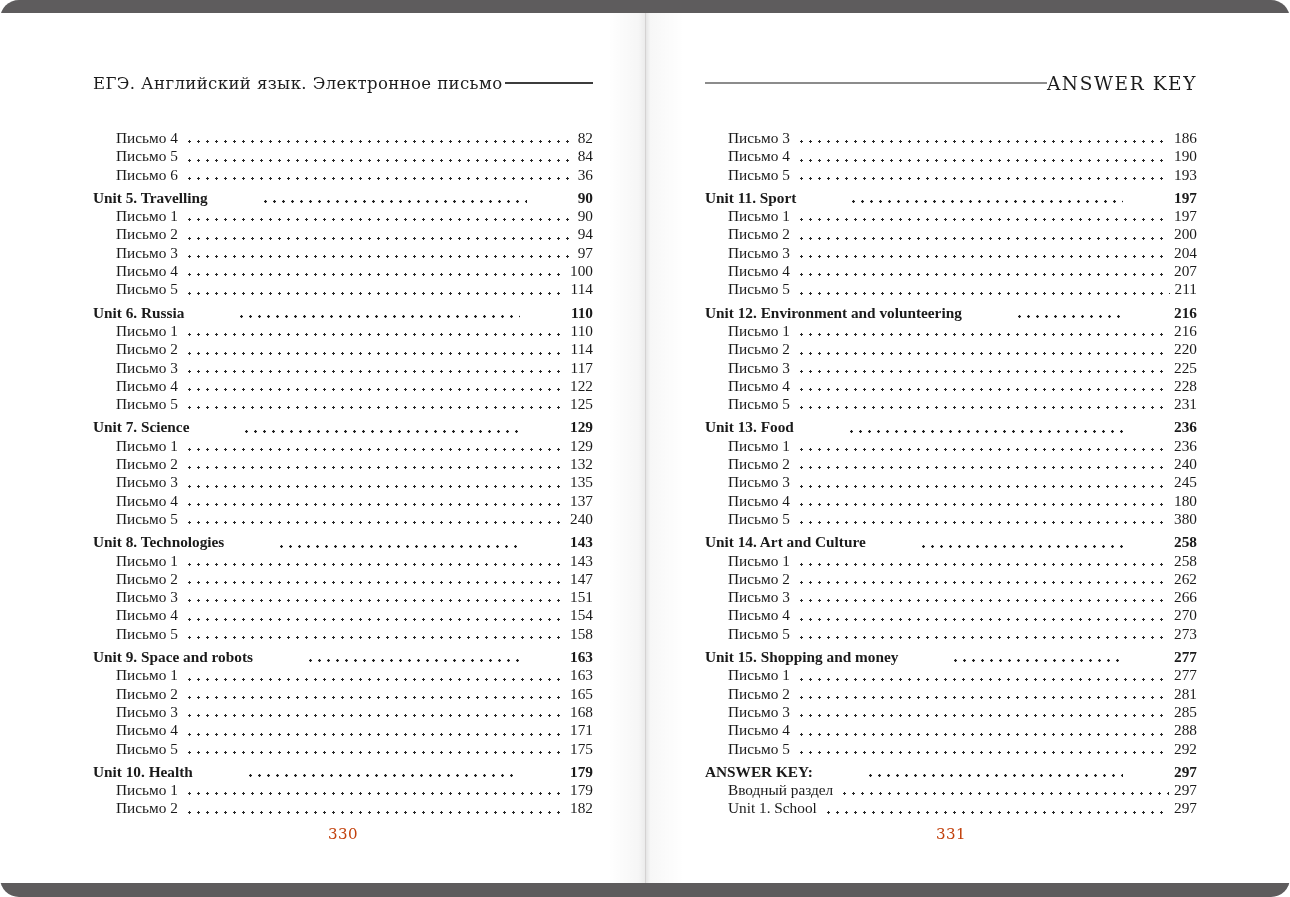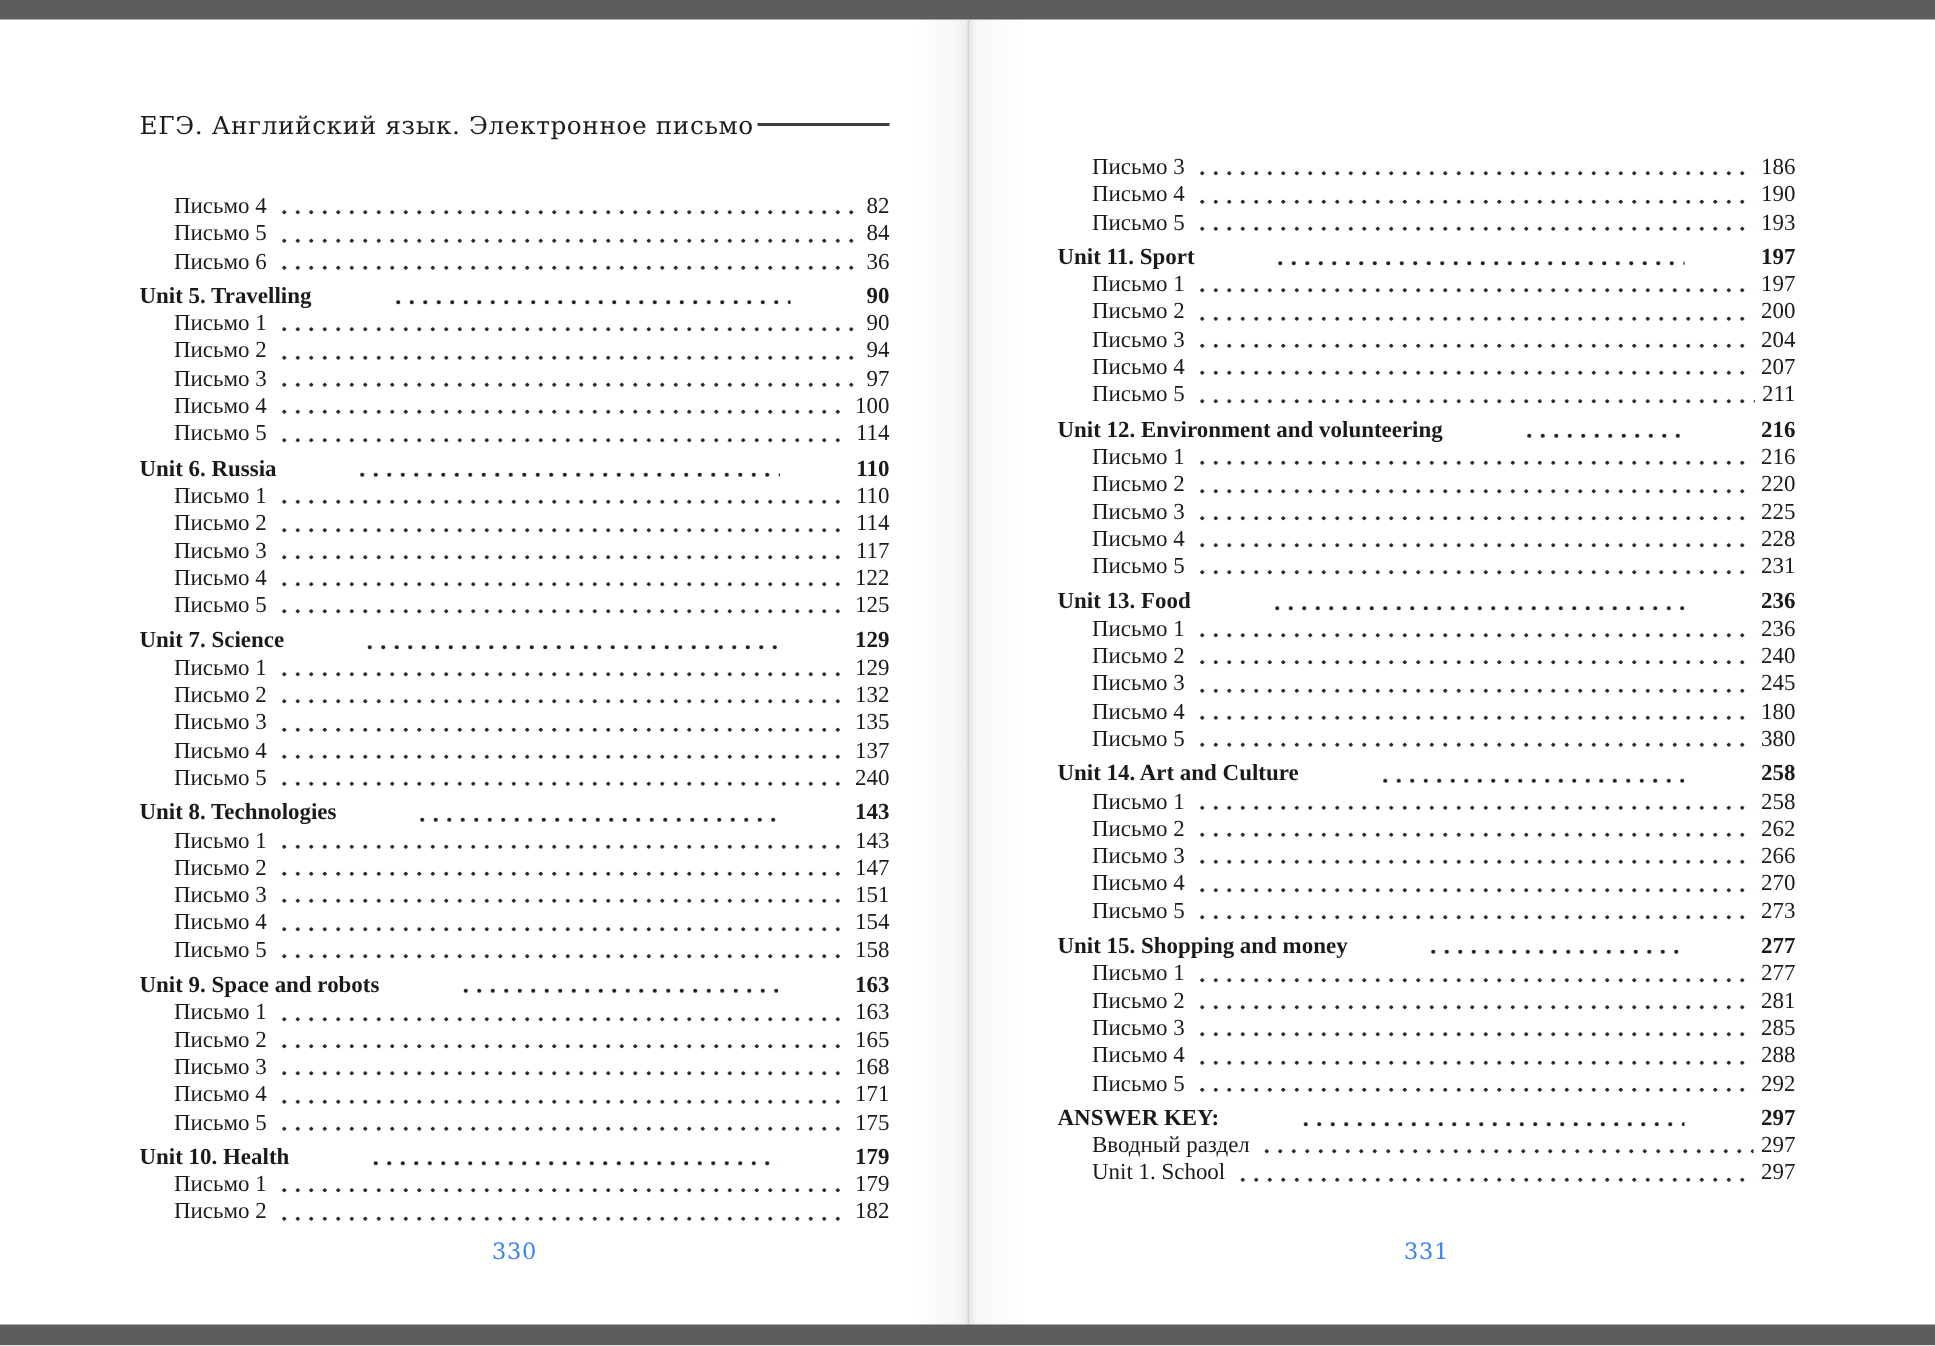--- a/index.html
+++ b/index.html
@@ -8,20 +8,21 @@
     background: #ffffff;
   }
   .spread {
     position: relative;
     width: 1290px;
     height: 897px;
     background: #ffffff;
     overflow: hidden;
     font-family: "DejaVu Serif", "Liberation Serif", serif;
     color: #1a1a1a;
+    border-radius: 19px;
   }
   .chrome-bar {
     position: absolute;
     left: 0;
     width: 100%;
     background: #5e5c5d;
   }
   .chrome-bar.top { top: 0; height: 13px; }
   .chrome-bar.bottom { bottom: 0; height: 14px; }
 
@@ -129,21 +130,21 @@
   }
 
   .folio {
     position: absolute;
     top: 755px;
     left: 0;
     width: 100%;
     text-align: center;
     font-size: 15px;
     letter-spacing: 0.5px;
-    color: #3b82f6;
+    color: #c2410c;
   }
 </style>
 </head>
 <body>
 
 <div class="spread">
 
   <div class="chrome-bar top"></div>
 
   <div class="gutter-shadow"></div>
@@ -333,20 +334,24 @@
         <div class="toc-row sub">
           <span class="toc-label">Письмо 2</span>
           <span class="dot-leader"></span>
           <span class="page-num">182</span>
         </div>
       </div>
     <div class="folio">330</div>
   </section>
 
   <section class="page right">
+    <header class="page-header">
+      <span class="header-rule"></span>
+      <span class="header-text">ANSWER KEY</span>
+    </header>
     <div class="toc" id="toc-right">
         <div class="toc-row sub">
           <span class="toc-label">Письмо 3</span>
           <span class="dot-leader"></span>
           <span class="page-num">186</span>
         </div>
         <div class="toc-row sub">
           <span class="toc-label">Письмо 4</span>
           <span class="dot-leader"></span>
           <span class="page-num">190</span>

